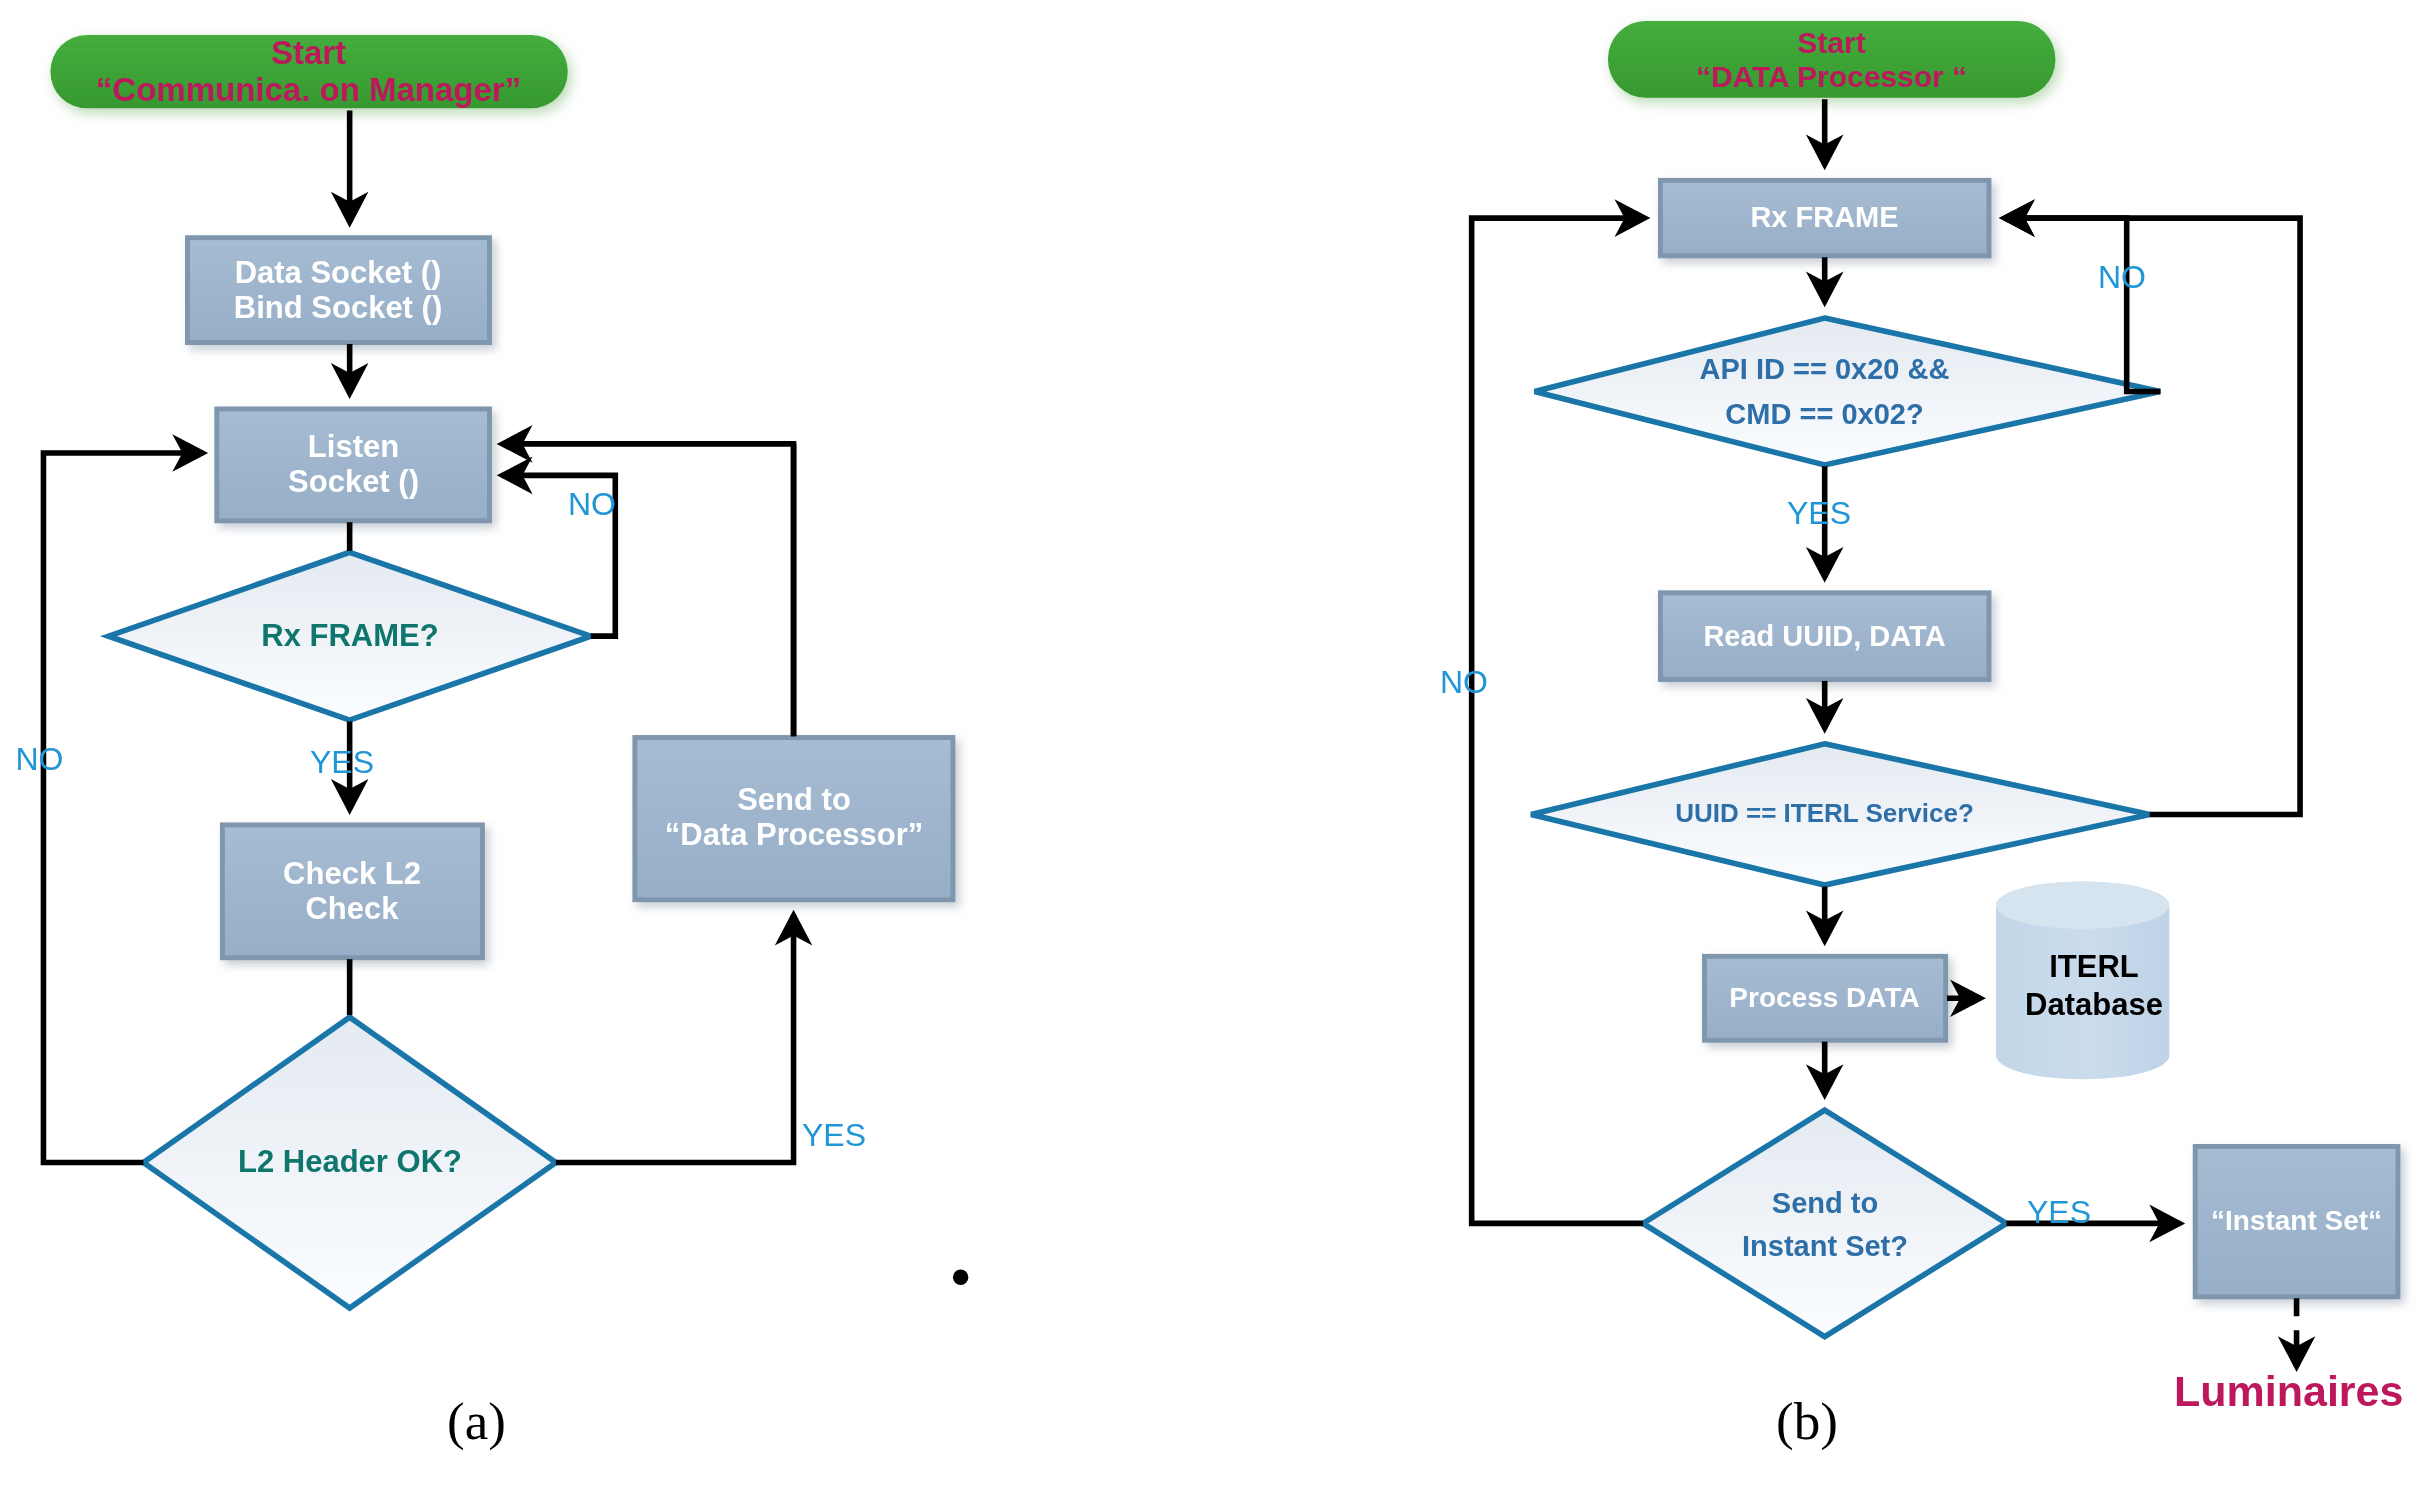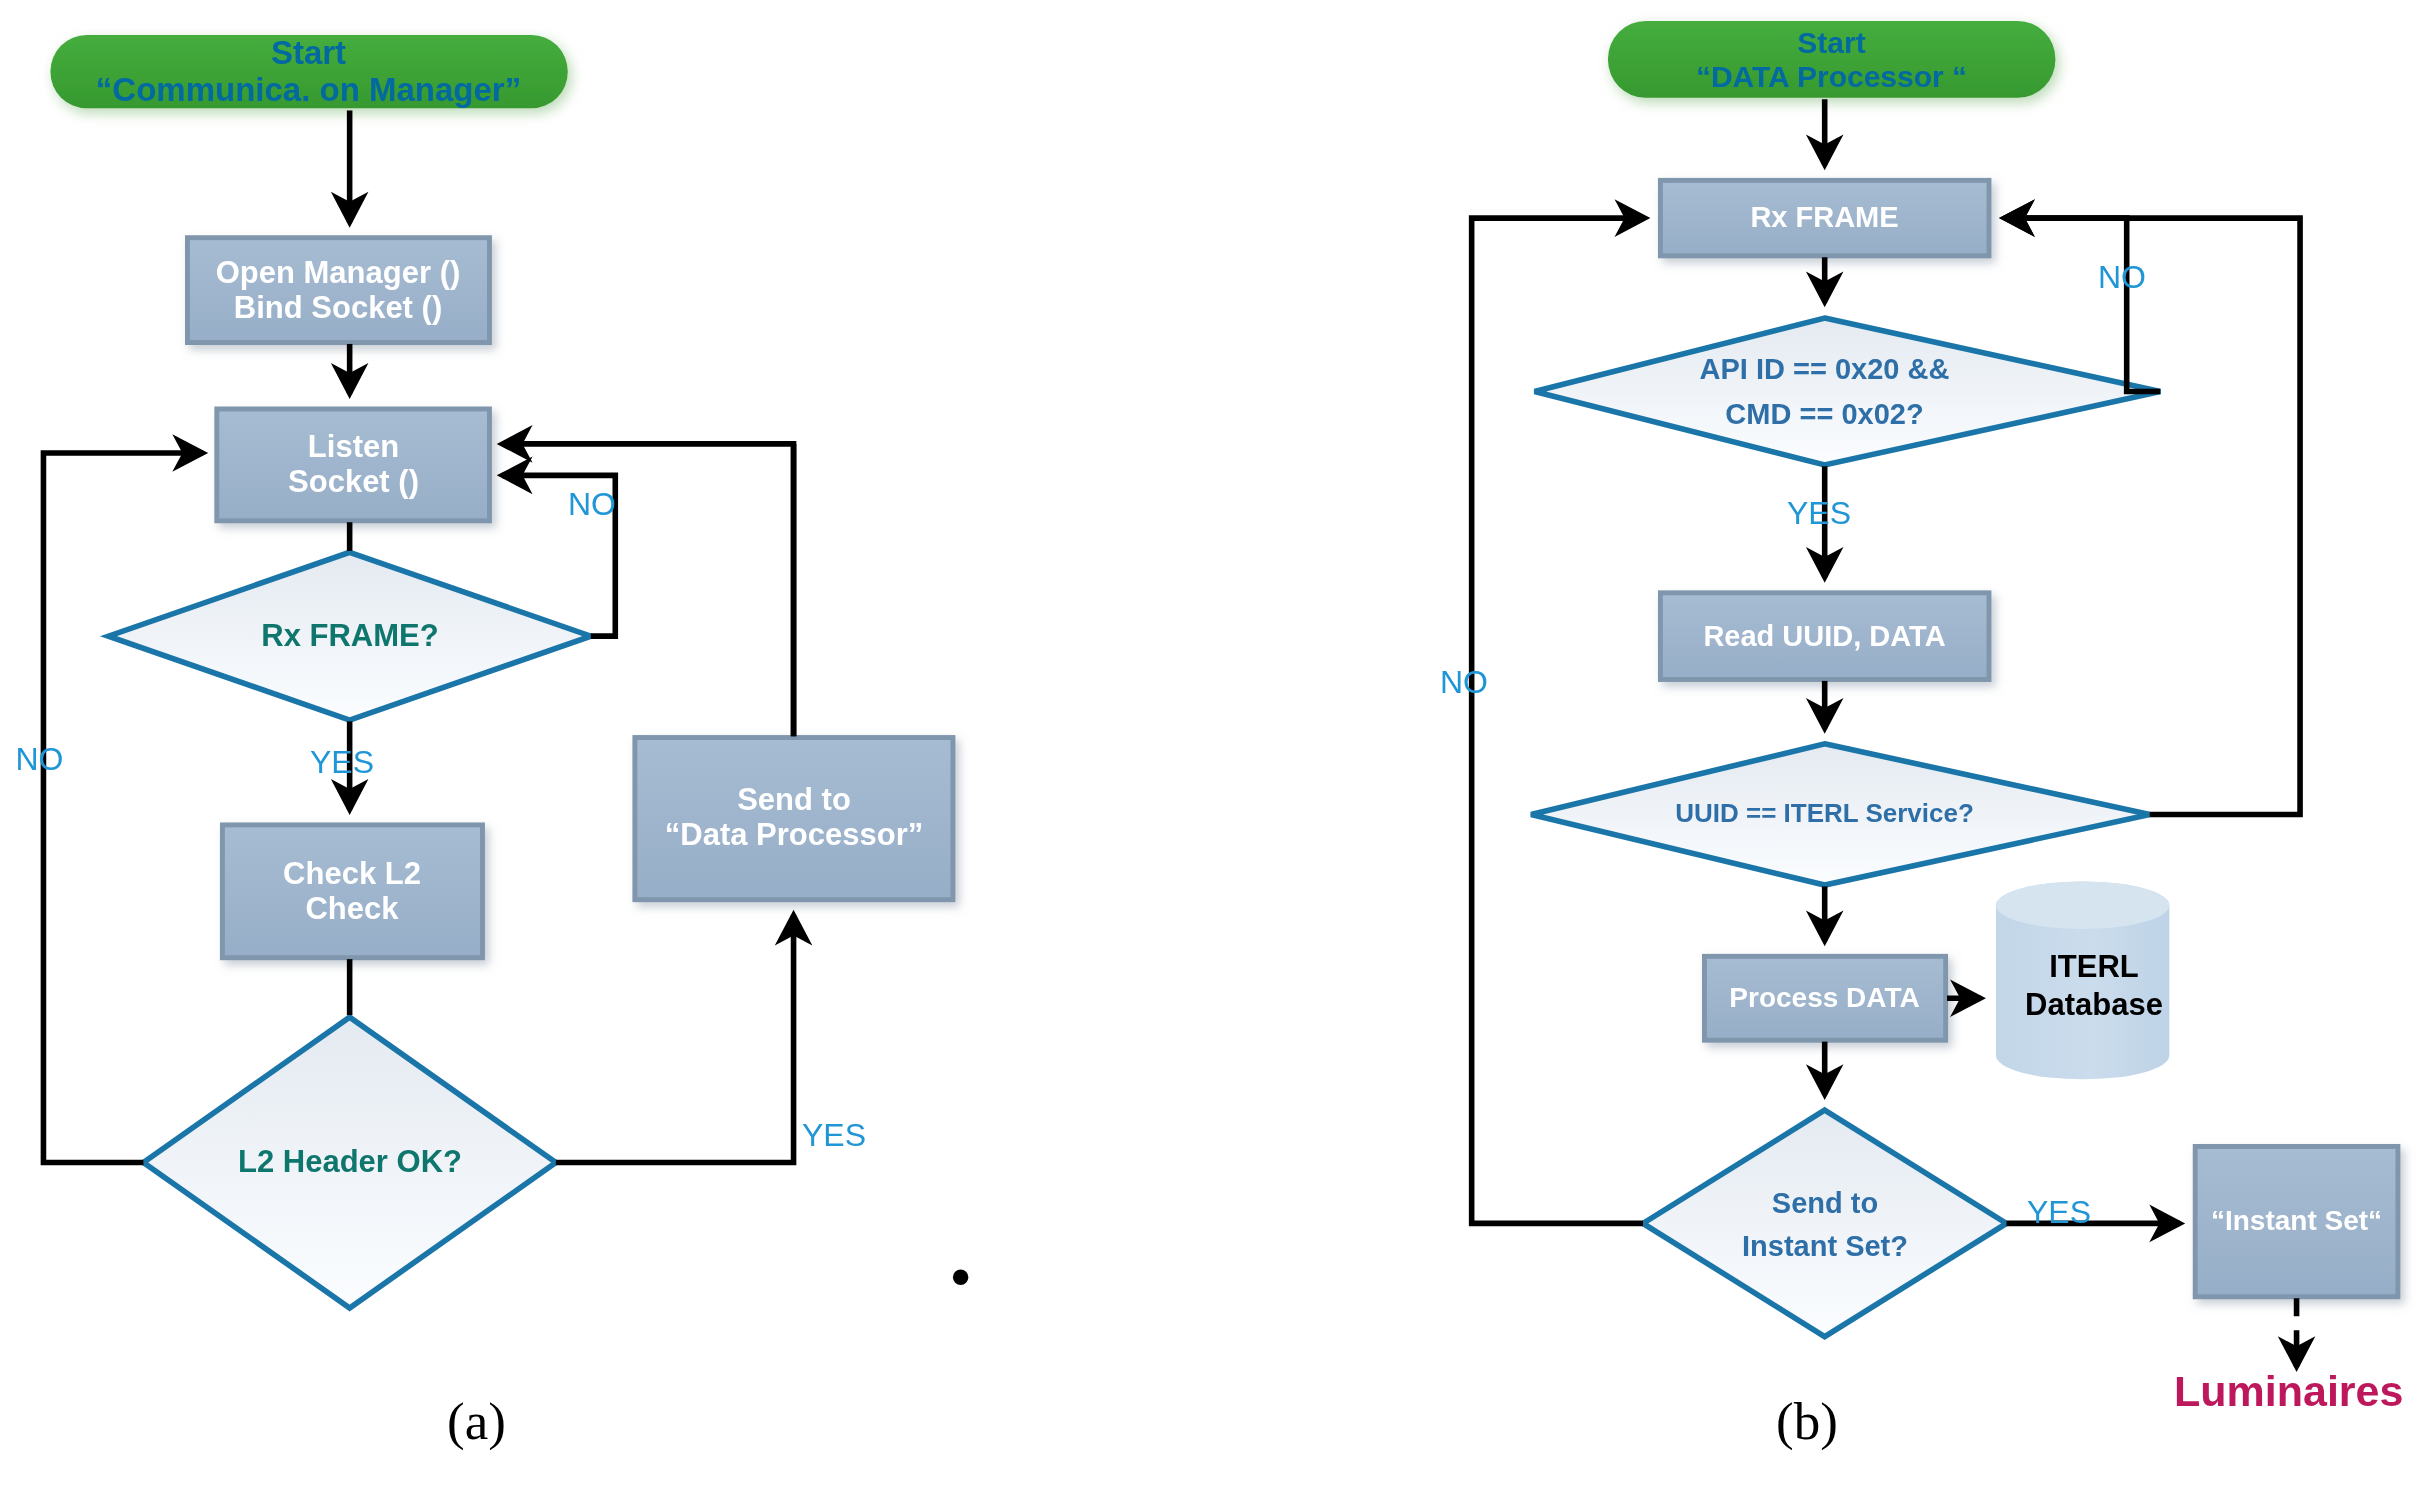--- a/index.html
+++ b/index.html
@@ -5,21 +5,21 @@
   html,body{margin:0;padding:0;background:#ffffff;}
   body{width:2426px;height:1510px;position:relative;overflow:hidden;
        font-family:"Liberation Sans",sans-serif;}
   #stage{position:absolute;left:0;top:0;width:2426px;height:1510px;}
   svg#canvas{position:absolute;left:0;top:0;width:2426px;height:1510px;}
   .nodeText{position:absolute;display:flex;align-items:center;justify-content:center;
             text-align:center;line-height:1.12;pointer-events:none;}
   .procText{color:#ffffff;font-weight:bold;}
   .decText{color:#0f766e;font-weight:bold;}
   .decTextDk{color:#2f6fa8;font-weight:bold;}
-  .startText{color:#0369a1;font-weight:bold;}
+  .startText{color:#be185d;font-weight:bold;}
   .dbText{color:#000000;font-weight:bold;}
   .edgeLbl{position:absolute;color:#2196d6;font-weight:normal;white-space:nowrap;}
   .plainLbl{position:absolute;color:#be185d;font-weight:bold;white-space:nowrap;}
   .capLbl{position:absolute;color:#000000;font-family:"Liberation Serif",serif;white-space:nowrap;}
 </style>
 </head>
 <body>
 
 <div id="stage">
 
@@ -150,21 +150,21 @@
 
       <path d="M3285,1857 L3285,1955" stroke-dasharray="26 20" marker-end="url(#arw)"></path>
     </g>
   </svg>
 
   <div class="nodeText startText" style="left:50px;top:35px;width:517px;height:73px;font-size:33px;">
     <span><span>Start</span><br><span>“Communica. on Manager”</span></span>
   </div>
 
   <div class="nodeText procText" style="left:187px;top:238px;width:302px;height:105px;font-size:31px;">
-    <span><span>Open Manager ()</span><br><span>Bind Socket ()</span></span>
+    <span><span>Data Socket ()</span><br><span>Bind Socket ()</span></span>
   </div>
 
   <div class="nodeText procText" style="left:217px;top:409px;width:273px;height:112px;font-size:31px;">
     <span><span>Listen</span><br><span>Socket ()</span></span>
   </div>
 
   <div class="nodeText decText" style="left:210px;top:614px;width:280px;height:45px;font-size:31px;">
     <span>Rx FRAME?</span>
   </div>
 

